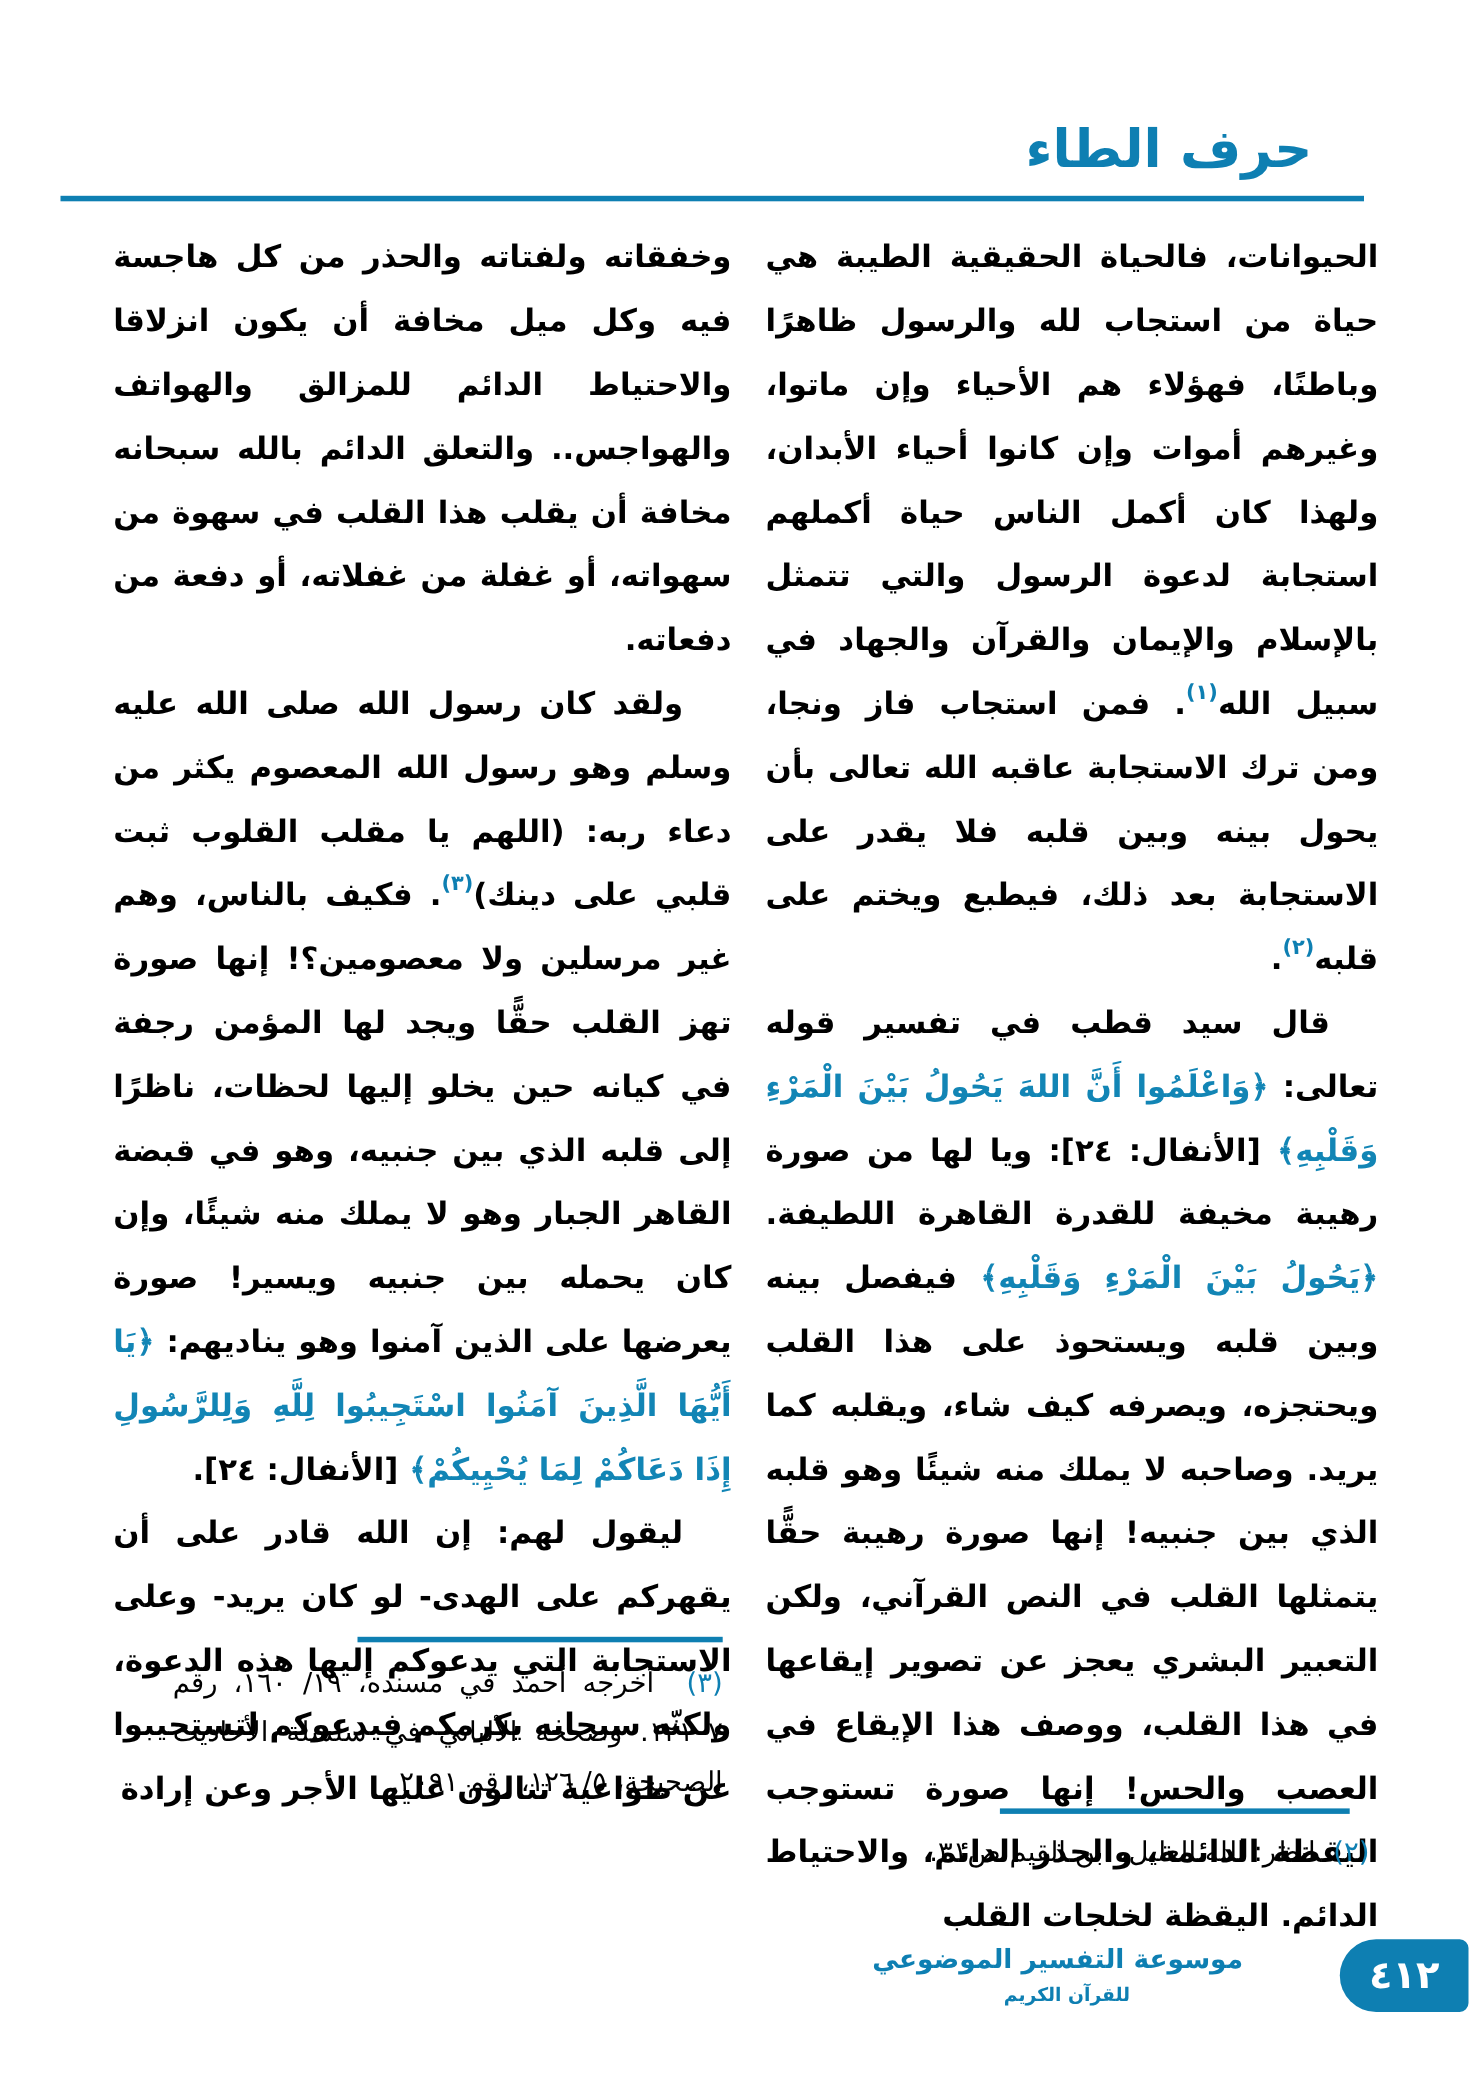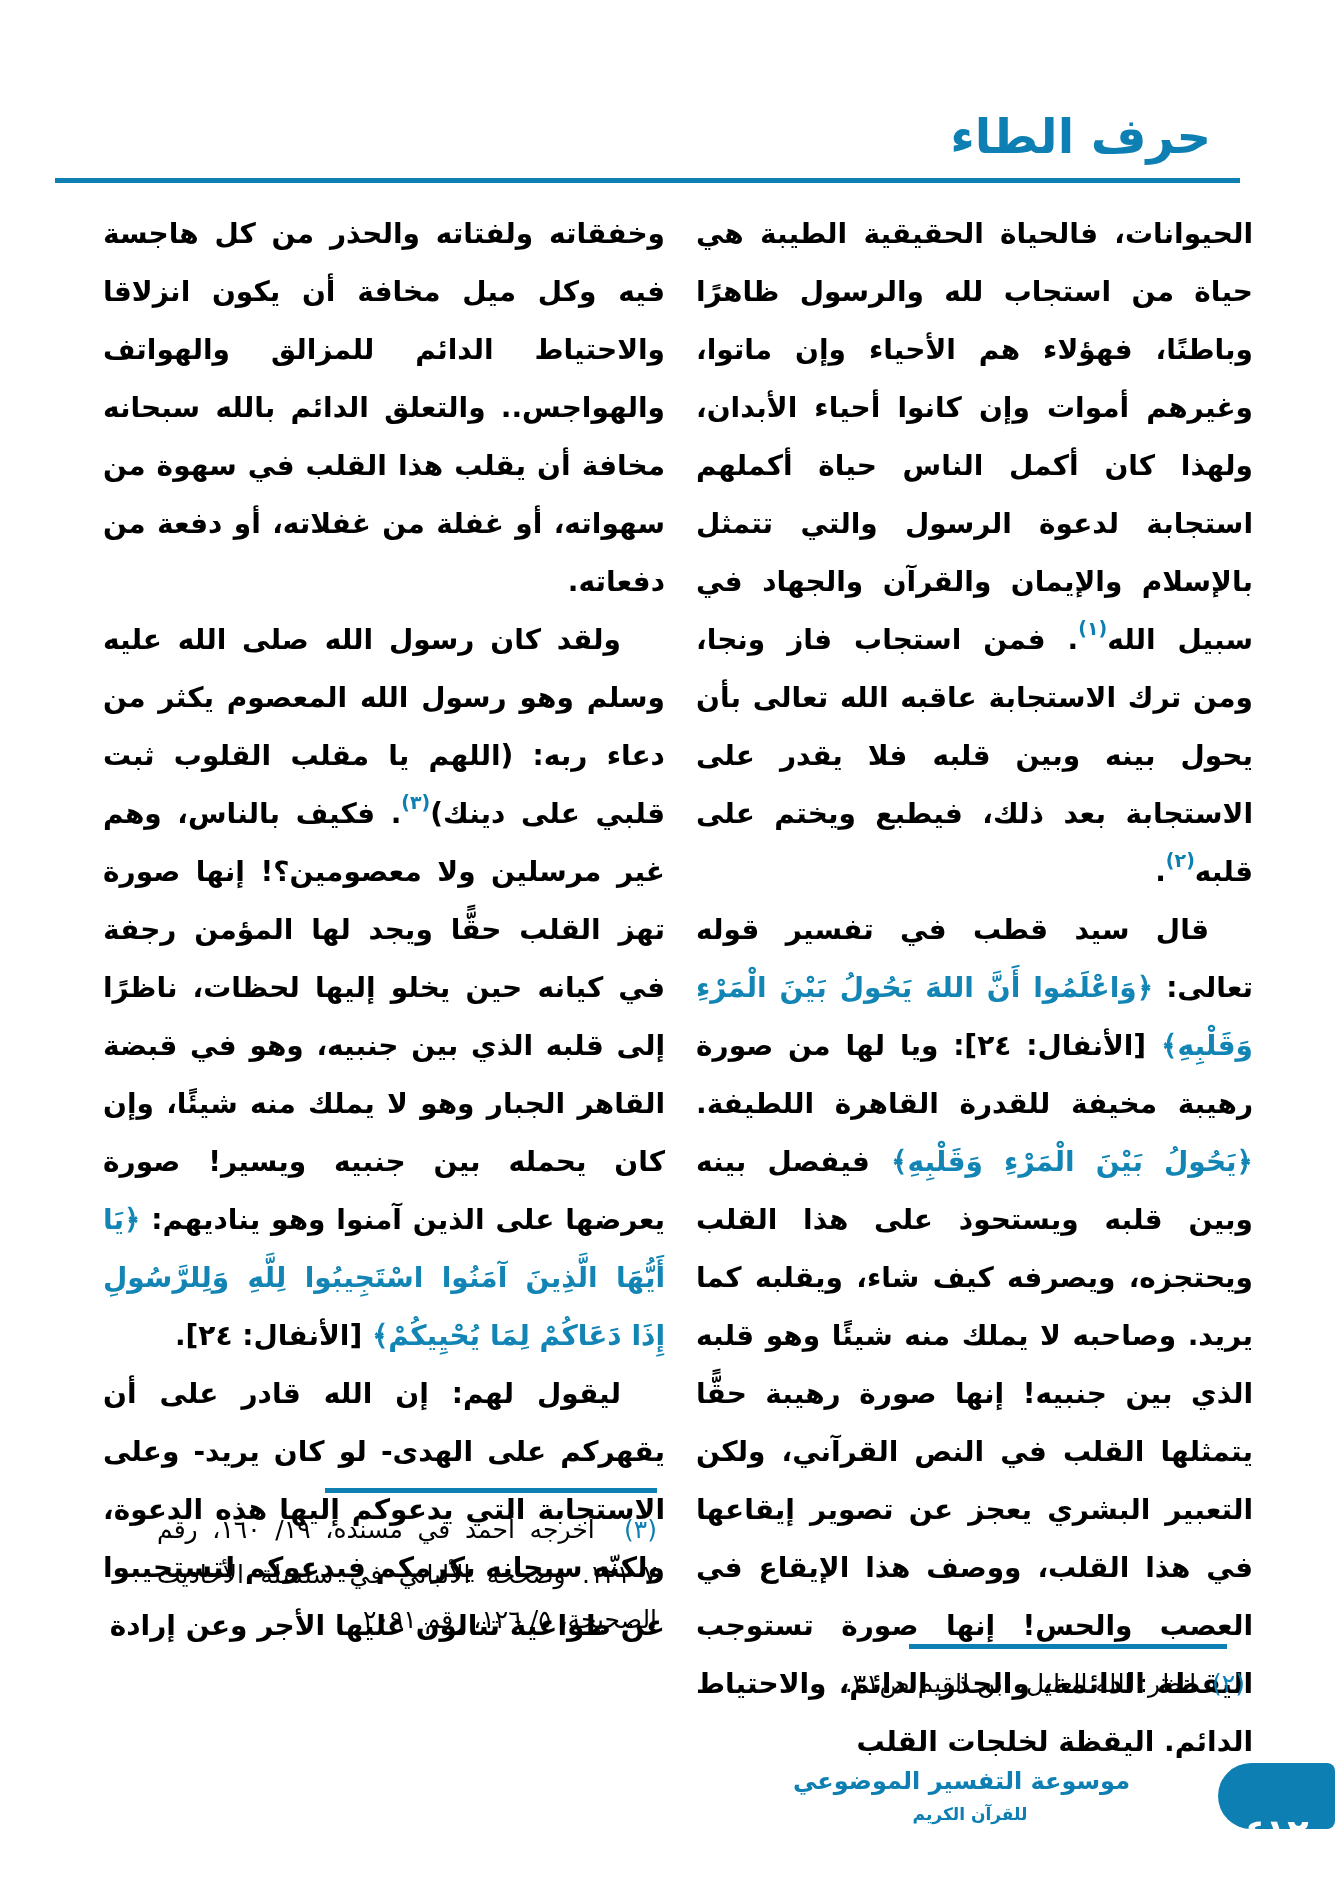--- a/index.html
+++ b/index.html
@@ -13,21 +13,21 @@
     width:1339px;height:1890px;
     background:#ffffff;
     overflow:hidden;
     direction:rtl;
     font-family:"DejaVu Sans",sans-serif;
     color:var(--ink);
   }
 
   
   .chapter-title{
-    position:absolute;top:108px;right:128px;
+    position:absolute;top:108px;right:146px;
     font-size:48px;font-weight:bold;
     color:var(--accent);
     letter-spacing:-1px;
     white-space:nowrap;
   }
   .header-rule{
     position:absolute;top:178px;right:99px;
     width:1185px;height:5px;
     background:var(--accent);
   }
@@ -91,21 +91,21 @@
   .page-badge{
     position:absolute;top:1763px;right:4px;
     width:117px;height:66px;
     background:var(--accent);
     border-radius:33px 8px 8px 33px;
   }
   .page-badge .num{
     display:block;width:100%;height:100%;
     color:#ffffff;
     font-size:35px;font-weight:bold;
-    line-height:66px;text-align:center;margin-top:36px;
+    line-height:66px;text-align:center;
   }
 </style>
 </head>
 <body>
 
 <div class="page">
 
   <div class="chapter-title">حرف الطاء</div>
   <div class="header-rule"></div>
 

